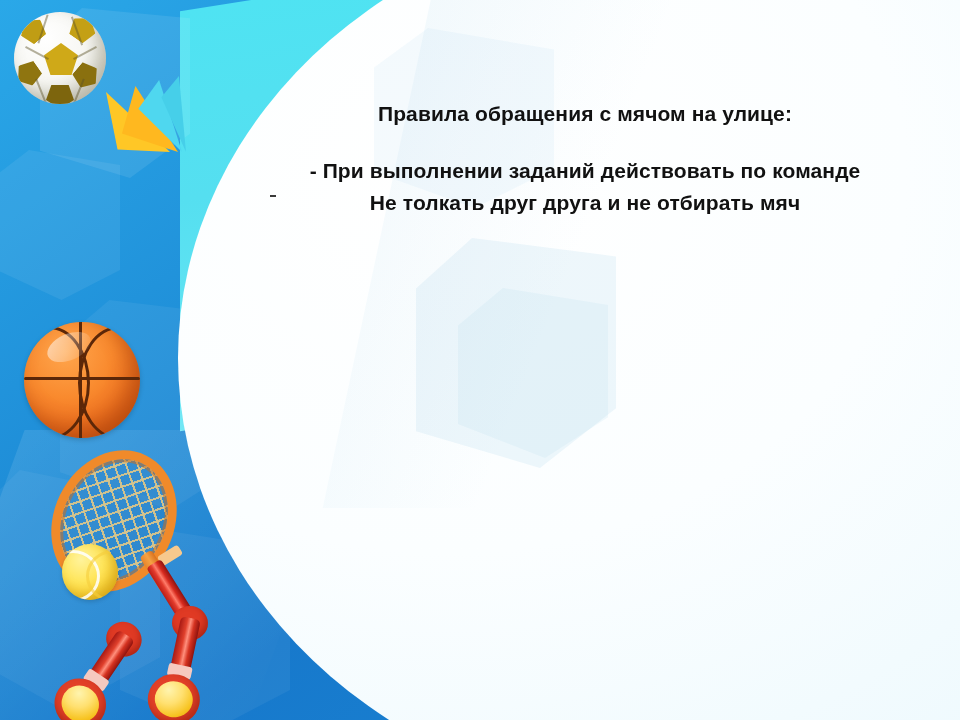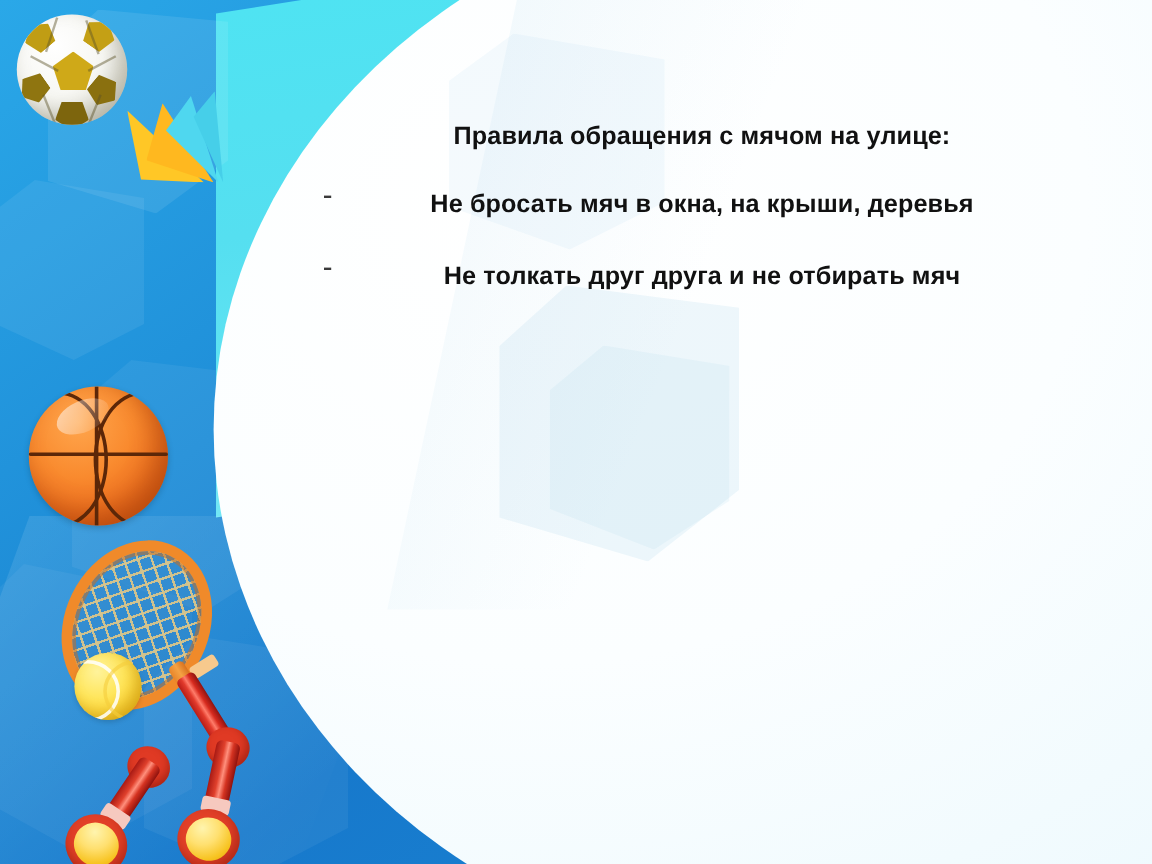--- a/index.html
+++ b/index.html
@@ -402,25 +402,25 @@
       <div class="club-ball" style="left:14px;top:68px;">
         <div class="club-gold"></div>
       </div>
     </div>
   </div>
 
   <div class="content">
     <h1 class="slide-title">Правила обращения с мячом на улице:</h1>
 
 
-
-    <p class="rule r3">
-      <span class="bullet"></span>
-      <span>Не бросать мяч в окна, на крыши, деревья</span>
+    <p class="rule r2 no-bullet">
+      
+      <span>- При выполнении заданий действовать по команде</span>
     </p>
+
 
 
     <p class="rule r5">
       <span class="bullet"></span>
       <span>Не толкать друг друга и не отбирать мяч</span>
     </p>
   </div>
 
 </div>
 

